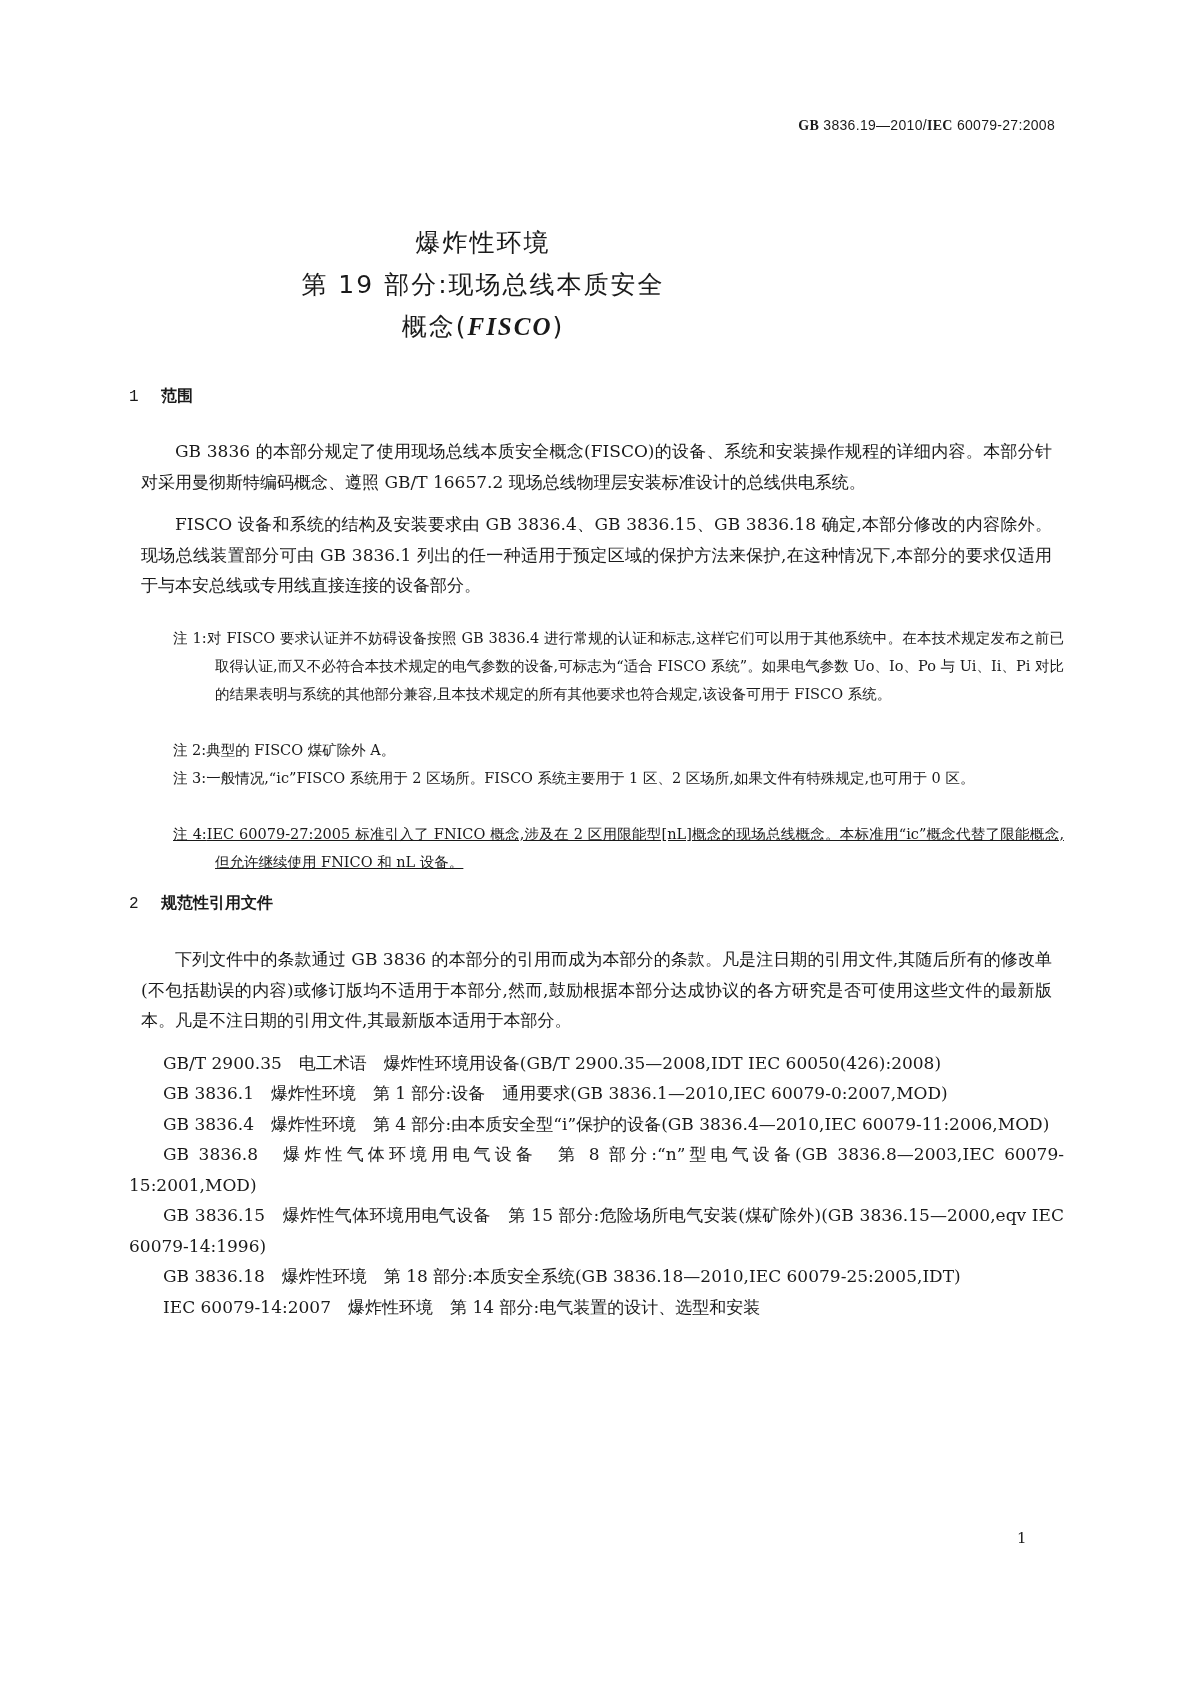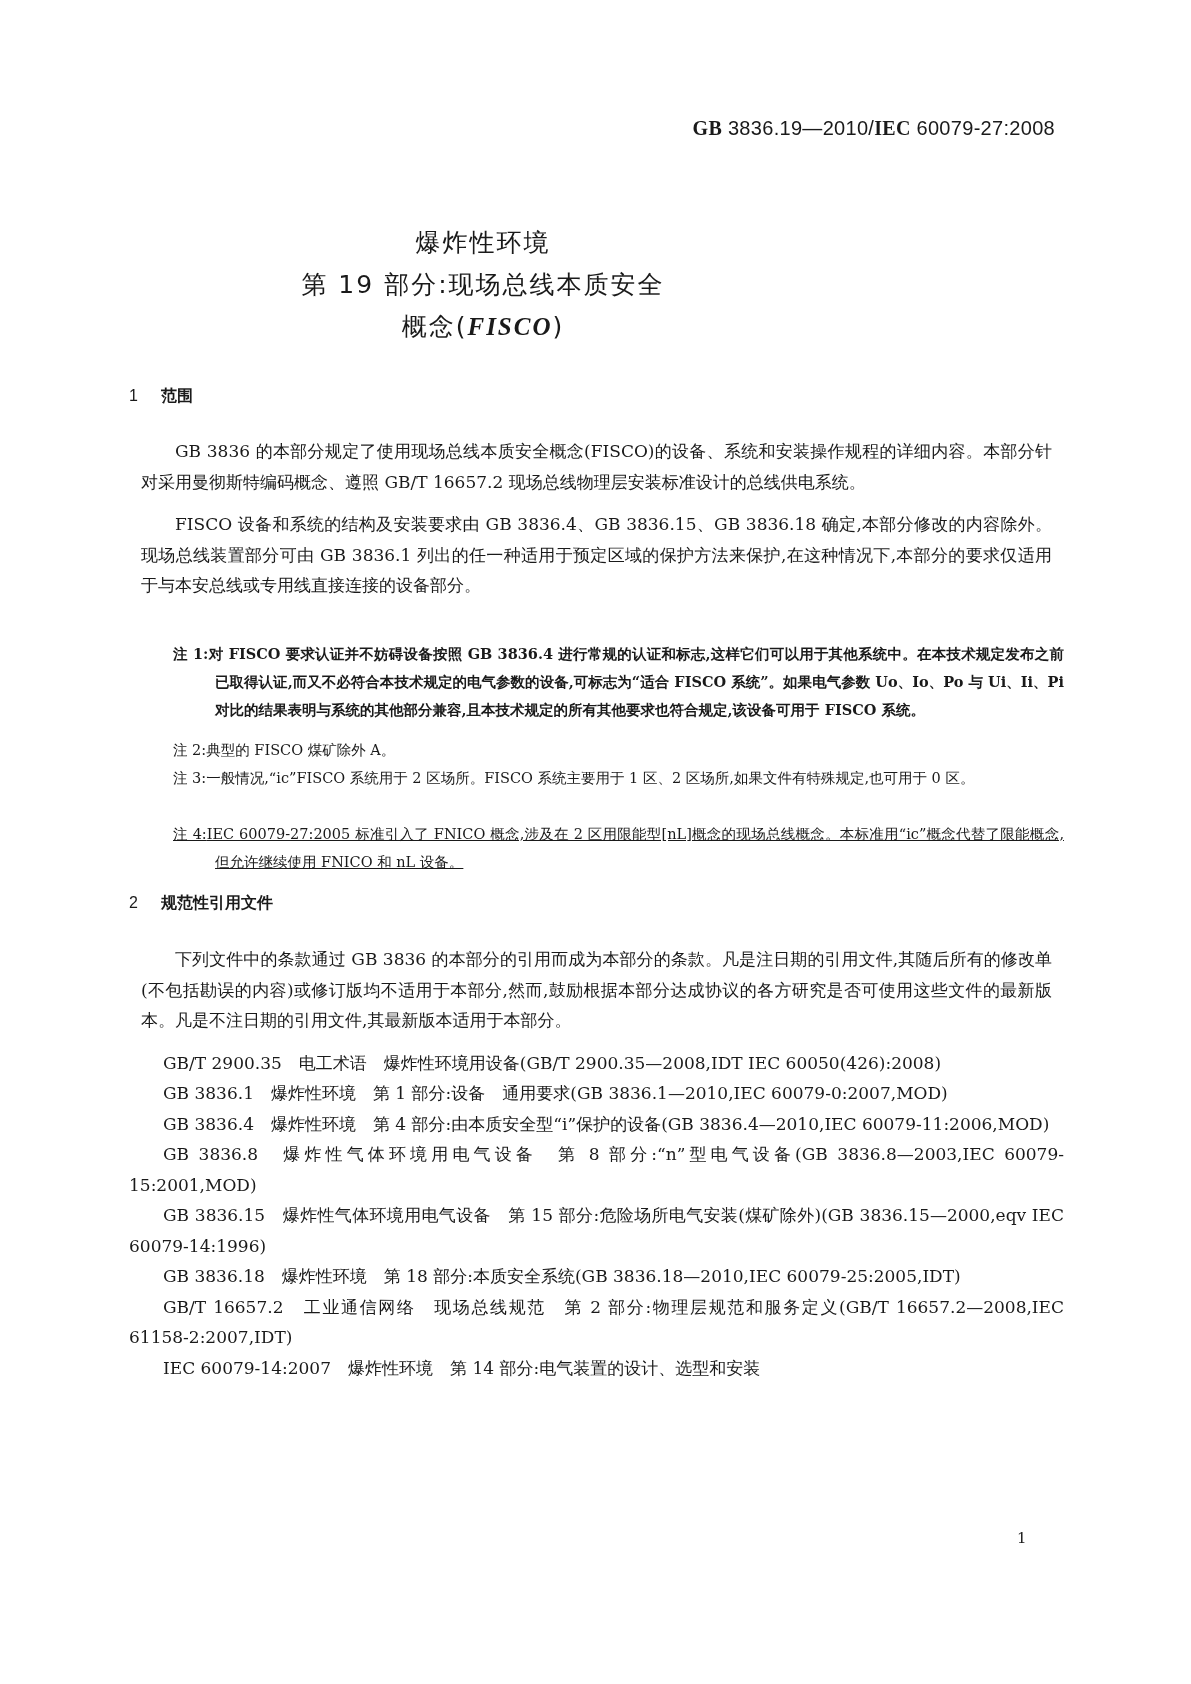--- a/index.html
+++ b/index.html
@@ -3,32 +3,32 @@
 <meta charset="utf-8">
 <style>
   html, body { margin: 0; padding: 0; background: #ffffff; }
   body {
     width: 1191px; height: 1684px; position: relative; overflow: hidden;
     color: #1a1a1a;
     font-family: "DejaVu Serif", "Liberation Serif", serif;
   }
   .header-code {
     position: absolute; top: 117px; right: 136px;
-    font-family: "Liberation Sans", sans-serif; font-size: 20px; letter-spacing: 0.3px;
+    font-family: "Liberation Sans", sans-serif; font-size: 14px; letter-spacing: 0.3px;
   }
   .header-code b { font-family: "Liberation Serif", serif; font-weight: bold; }
   .title {
     position: absolute; top: 222px; left: 0; width: 966px; text-align: center;
     font-family: "DejaVu Sans", sans-serif; font-size: 25px; line-height: 42px;
     letter-spacing: 2px;
   }
   .title .l3 b { font-family: "Liberation Serif", serif; font-weight: bold; font-style: italic; }
   .sec-head {
     position: absolute; left: 129px;
-    font-family: Liberation Sans, sans-serif; font-size: 16px; font-weight: bold;
+    font-family: Liberation Mono, monospace; font-size: 16px; font-weight: bold;
   }
   .sec-head .num { display: inline-block; width: 32px; font-weight: normal; }
   .body-block {
     position: absolute; left: 129px; width: 935px;
     font-size: 17px; line-height: 30.5px; text-align: justify;
   }
   .para { text-indent: 34px; margin: 12px; }
   .note {
     position: absolute; left: 173px; width: 891px;
     font-size: 14.5px; line-height: 28px; text-align: justify;
@@ -49,21 +49,21 @@
 
 <div class="sec-head" style="top:386px;">
   <span class="num">1</span><span>范围</span>
 </div>
 
 <div class="body-block" style="top:424px;">
   <p class="para">GB 3836 的本部分规定了使用现场总线本质安全概念(FISCO)的设备、系统和安装操作规程的详细内容。本部分针对采用曼彻斯特编码概念、遵照 GB/T 16657.2 现场总线物理层安装标准设计的总线供电系统。</p>
   <p class="para">FISCO 设备和系统的结构及安装要求由 GB 3836.4、GB 3836.15、GB 3836.18 确定,本部分修改的内容除外。现场总线装置部分可由 GB 3836.1 列出的任一种适用于预定区域的保护方法来保护,在这种情况下,本部分的要求仅适用于与本安总线或专用线直接连接的设备部分。</p>
 </div>
 
-<div class="note" style="top:640px;font-weight:bold;">
+<div class="note" style="top:624px;">
   <div style="text-indent:-42px;padding-left:42px;"><span>注 1:</span><span>对 FISCO 要求认证并不妨碍设备按照 GB 3836.4 进行常规的认证和标志,这样它们可以用于其他系统中。在本技术规定发布之前已取得认证,而又不必符合本技术规定的电气参数的设备,可标志为“适合 FISCO 系统”。如果电气参数 Uo、Io、Po 与 Ui、Ii、Pi 对比的结果表明与系统的其他部分兼容,且本技术规定的所有其他要求也符合规定,该设备可用于 FISCO 系统。</span></div>
 </div>
 <div class="note" style="top:736px;">
   <div style="text-indent:-42px;padding-left:42px;"><span>注 2:</span><span>典型的 FISCO 煤矿除外 A。</span></div>
 </div>
 <div class="note" style="top:764px;">
   <div style="text-indent:-42px;padding-left:42px;"><span>注 3:</span><span>一般情况,“ic”FISCO 系统用于 2 区场所。FISCO 系统主要用于 1 区、2 区场所,如果文件有特殊规定,也可用于 0 区。</span></div>
 </div>
 <div class="note" style="top:820px;text-decoration:underline;">
   <div style="text-indent:-42px;padding-left:42px;"><span>注 4:</span><span>IEC 60079-27:2005 标准引入了 FNICO 概念,涉及在 2 区用限能型[nL]概念的现场总线概念。本标准用“ic”概念代替了限能概念,但允许继续使用 FNICO 和 nL 设备。</span></div>
@@ -74,17 +74,16 @@
 </div>
 
 <div class="body-block" style="top:932px;">
   <p class="para">下列文件中的条款通过 GB 3836 的本部分的引用而成为本部分的条款。凡是注日期的引用文件,其随后所有的修改单(不包括勘误的内容)或修订版均不适用于本部分,然而,鼓励根据本部分达成协议的各方研究是否可使用这些文件的最新版本。凡是不注日期的引用文件,其最新版本适用于本部分。</p>
   <p class="ref">GB/T 2900.35　电工术语　爆炸性环境用设备(GB/T 2900.35—2008,IDT IEC 60050(426):2008)</p>
   <p class="ref">GB 3836.1　爆炸性环境　第 1 部分:设备　通用要求(GB 3836.1—2010,IEC 60079-0:2007,MOD)</p>
   <p class="ref">GB 3836.4　爆炸性环境　第 4 部分:由本质安全型“i”保护的设备(GB 3836.4—2010,IEC 60079-11:2006,MOD)</p>
   <p class="ref">GB 3836.8　爆炸性气体环境用电气设备　第 8 部分:“n”型电气设备(GB 3836.8—2003,IEC 60079-15:2001,MOD)</p>
   <p class="ref">GB 3836.15　爆炸性气体环境用电气设备　第 15 部分:危险场所电气安装(煤矿除外)(GB 3836.15—2000,eqv IEC 60079-14:1996)</p>
   <p class="ref">GB 3836.18　爆炸性环境　第 18 部分:本质安全系统(GB 3836.18—2010,IEC 60079-25:2005,IDT)</p>
-  <p class="ref">GB/T 16657.2　工业通信网络　现场总线规范　第 2 部分:物理层规范和服务定义(GB/T 16657.2—2008,IEC 61158-2:2007,IDT)</p>
   <p class="ref">IEC 60079-14:2007　爆炸性环境　第 14 部分:电气装置的设计、选型和安装</p>
 </div>
 
 <div class="page-num">1</div>
 
 </body></html>

